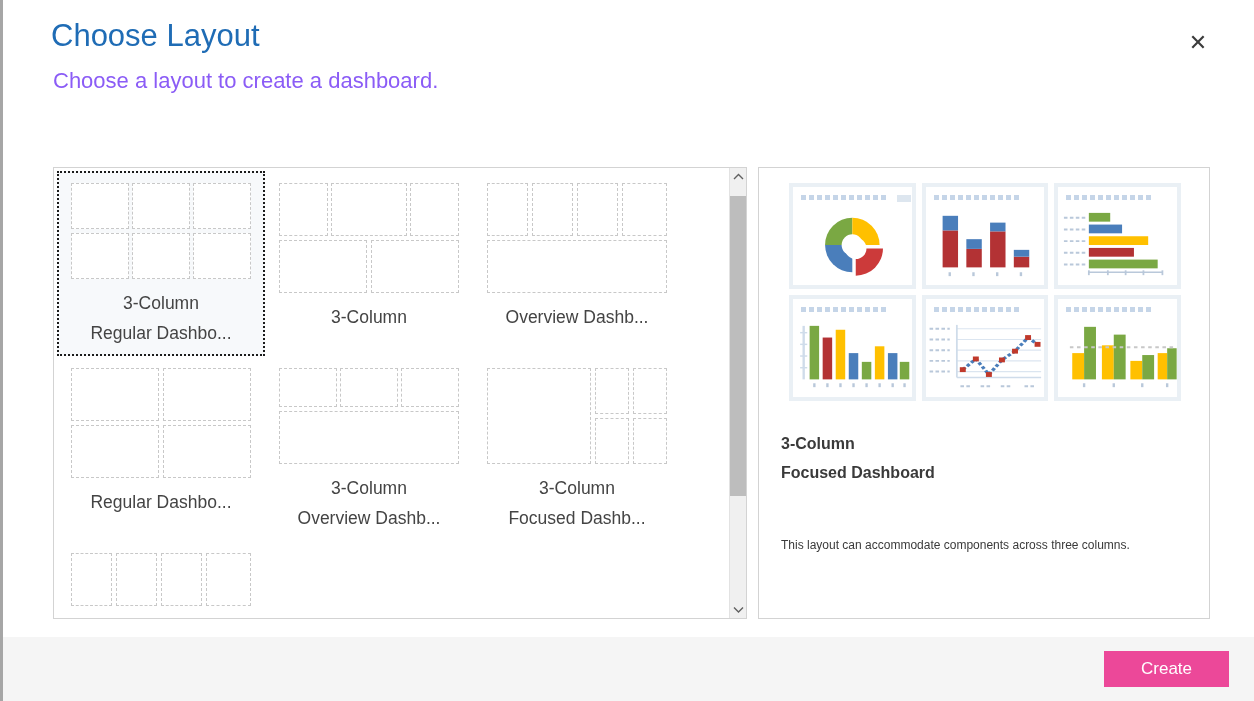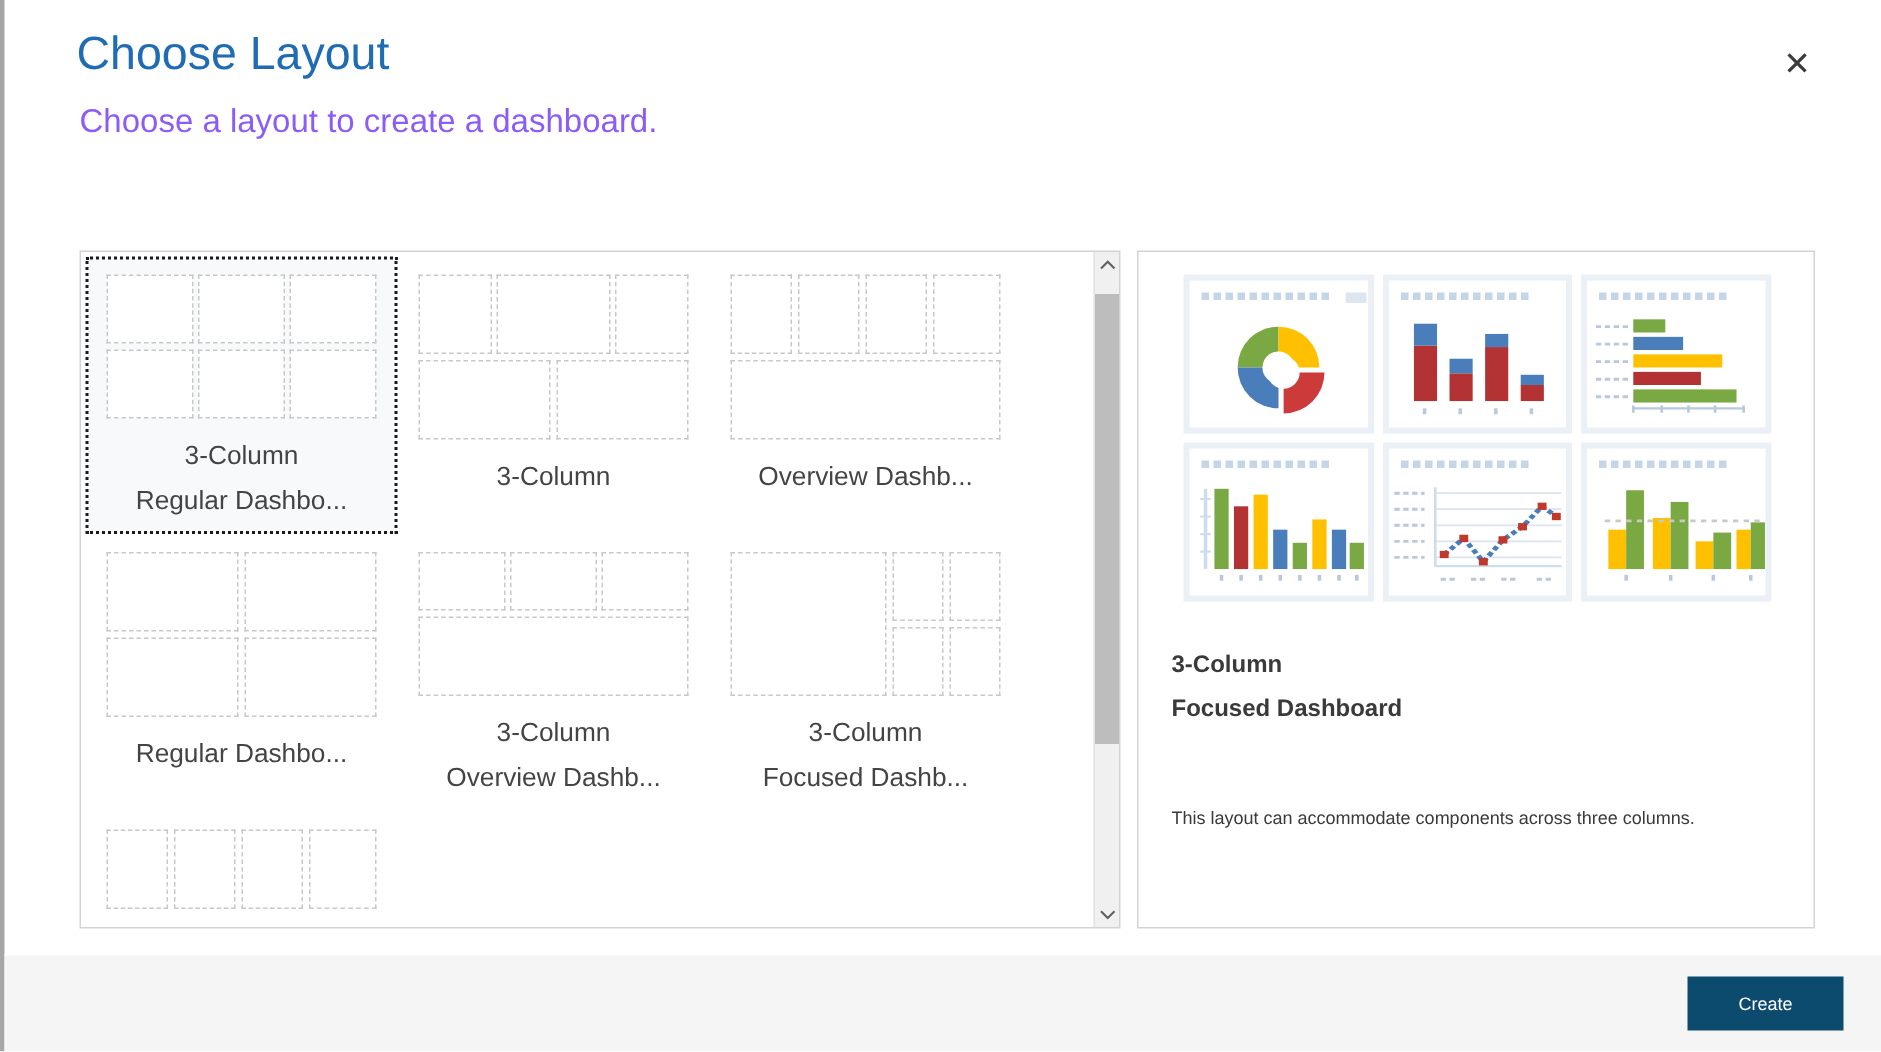--- a/index.html
+++ b/index.html
@@ -151,24 +151,24 @@
 
   
   #footer {
     position: absolute; left: 0; bottom: 0;
     width: 1254px; height: 65px;
     background: #f5f5f5;
     border-top: 1px solid #ffffff;
   }
   #create-btn {
     position: absolute; right: 28px; top: 14px;
-    width: 104px; height: 36px;
-    background: #0c4a6e; color: #ffffff;
+    width: 125px; height: 36px;
+    background: #ec4899; color: #ffffff;
     border: none; cursor: pointer;
-    font-size: 12px; font-family: "Liberation Sans", sans-serif;
+    font-size: 17px; font-family: "Liberation Sans", sans-serif;
   }
 </style>
 </head>
 <body>
 
 <div id="dialog">
 
   <div id="header">
     <div id="dlg-title">Choose Layout</div>
     <div id="dlg-subtitle">Choose a layout to create a dashboard.</div>

